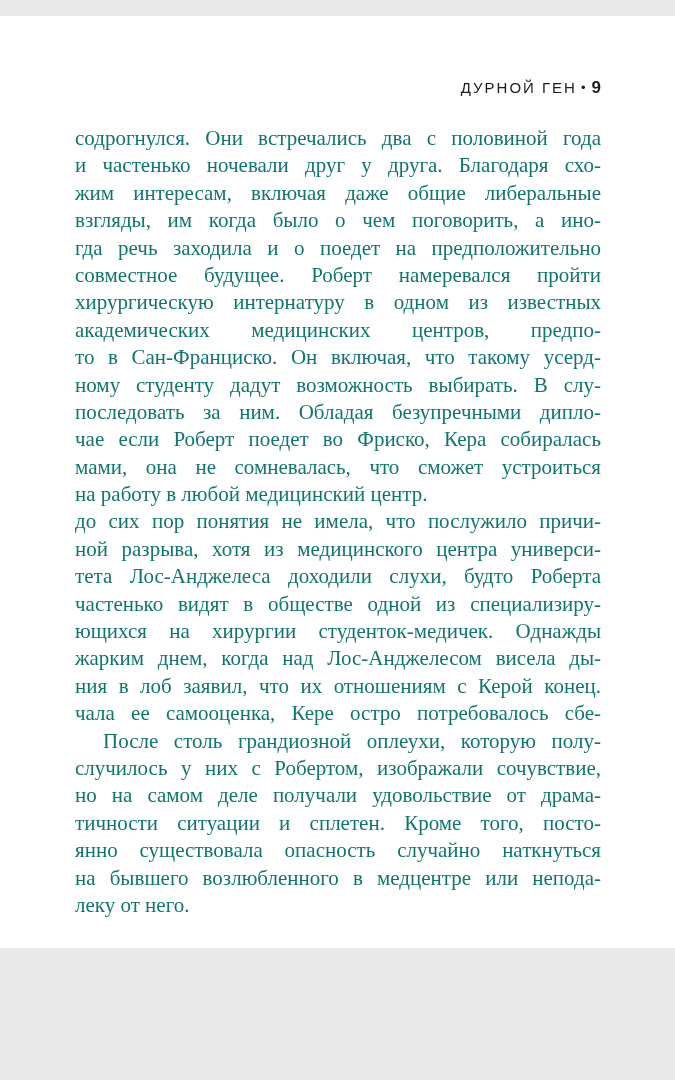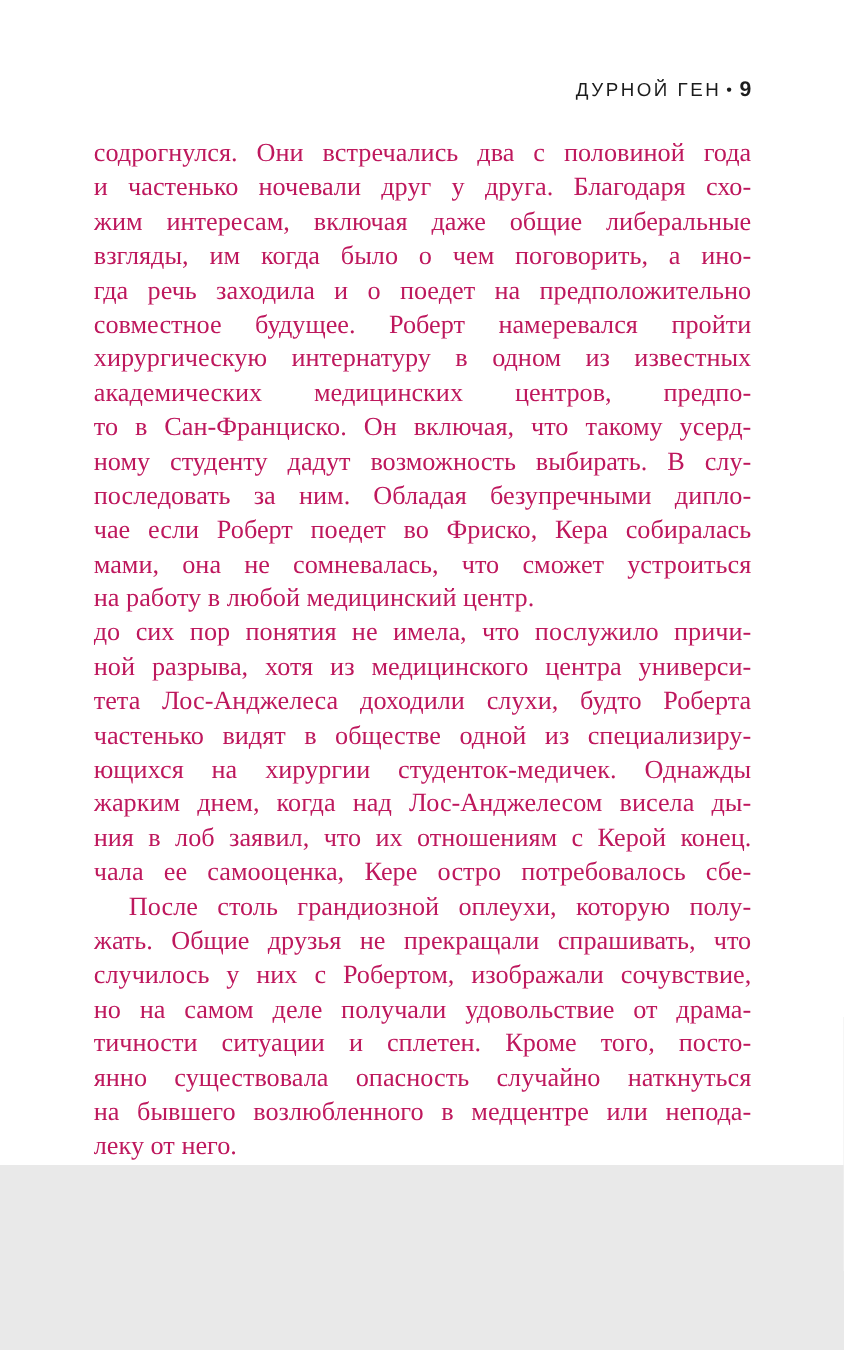--- a/index.html
+++ b/index.html
@@ -4,21 +4,21 @@
 <style>
   html, body {
     margin: 0;
     padding: 0;
     background: #e9e9e9;
   }
   .page {
     position: relative;
     width: 675px;
     height: 932px;
-    margin: 0 auto;
+    margin: 16px auto;
     background: #ffffff;
     overflow: hidden;
     font-family: "Liberation Serif", serif;
   }
   .running-header {
     position: absolute;
     top: 62px;
     left: 75px;
     width: 526px;
     text-align: right;
@@ -38,21 +38,21 @@
   .running-header .pagenum {
     font-weight: bold;
     font-size: 17px;
     letter-spacing: 0;
   }
   .text-block {
     position: absolute;
     top: 109px;
     left: 75px;
     width: 526px;
-    color: #be185d;
+    color: #0f766e;
   }
   .line {
     font-size: 21px;
     line-height: 27.4px;
     height: 27.4px;
     text-align: justify;
     text-align-last: justify;
     overflow: hidden;
   }
   .line.indent {
@@ -88,21 +88,20 @@
       <div class="line last">на работу в любой медицинский центр.</div>
       <div class="line">до сих пор понятия не имела, что послужило причи-</div>
       <div class="line">ной разрыва, хотя из медицинского центра универси-</div>
       <div class="line">тета Лос-Анджелеса доходили слухи, будто Роберта</div>
       <div class="line">частенько видят в обществе одной из специализиру-</div>
       <div class="line">ющихся на хирургии студенток-медичек. Однажды</div>
       <div class="line">жарким днем, когда над Лос-Анджелесом висела ды-</div>
       <div class="line">ния в лоб заявил, что их отношениям с Керой конец.</div>
       <div class="line">чала ее самооценка, Кере остро потребовалось сбе-</div>
       <div class="line indent">После столь грандиозной оплеухи, которую полу-</div>
-      <div class="line">жать. Общие друзья не прекращали спрашивать, что</div>
       <div class="line">случилось у них с Робертом, изображали сочувствие,</div>
       <div class="line">но на самом деле получали удовольствие от драма-</div>
       <div class="line">тичности ситуации и сплетен. Кроме того, посто-</div>
       <div class="line">янно существовала опасность случайно наткнуться</div>
       <div class="line">на бывшего возлюбленного в медцентре или непода-</div>
       <div class="line last">леку от него.</div>
     </div>
 
 </div>
 

